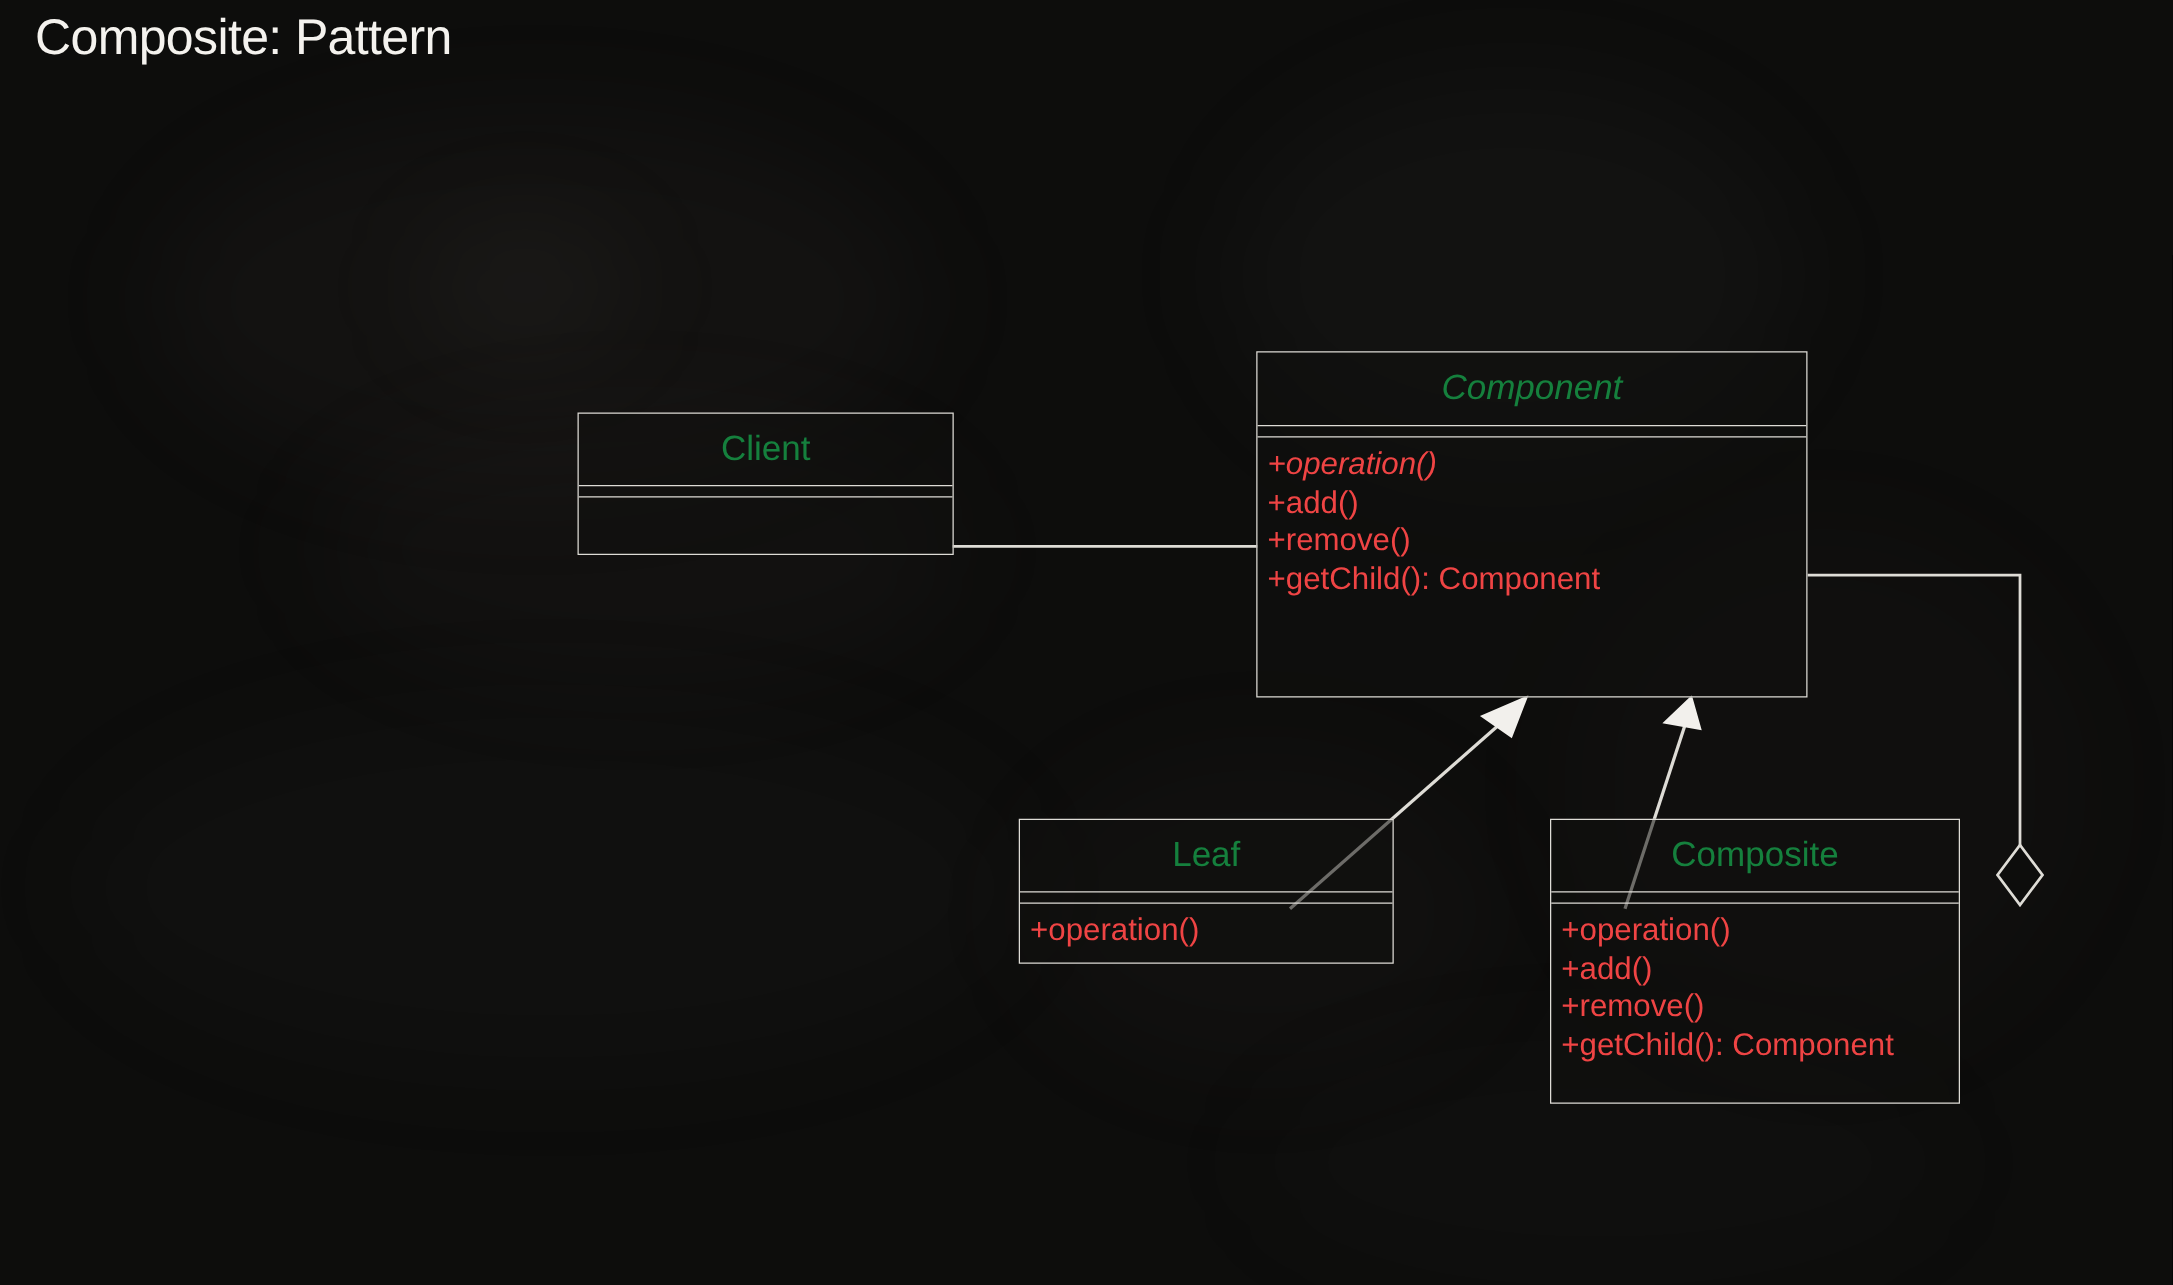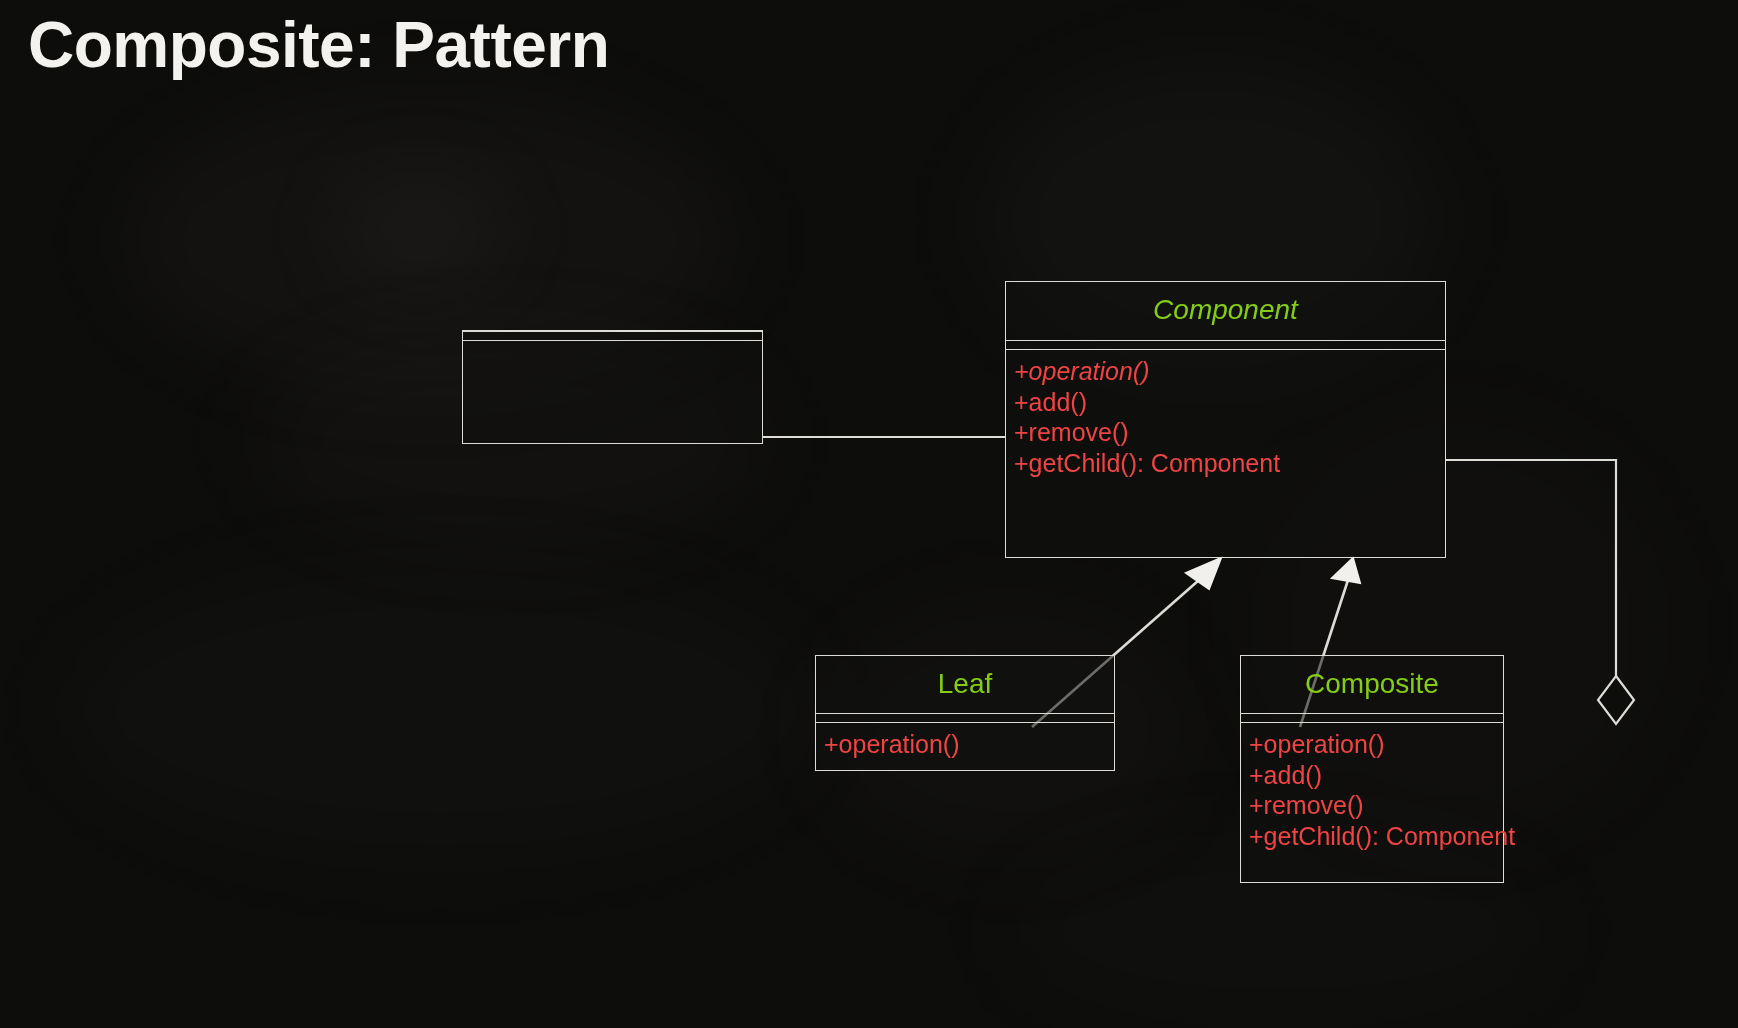--- a/index.html
+++ b/index.html
@@ -28,40 +28,40 @@
   #b4 { left: 980px;  top: 60px;  width: 460px; height: 320px; background: rgba(125,120,108,0.05); }
   #b5 { left: 1250px; top: 420px; width: 420px; height: 420px; background: rgba(100,98,90,0.035); }
   #b6 { left: 820px;  top: 600px; width: 380px; height: 260px; background: rgba(115,112,102,0.04); }
   #b7 { left: 330px;  top: 170px; width: 180px; height: 120px; background: rgba(160,155,140,0.05); }
   #b8 { left: 1000px; top: 830px; width: 560px; height: 200px; background: rgba(95,93,86,0.03); }
 
   #title {
     position: absolute;
     left: 28px;
     top: 8px;
-    font-size: 64px;
-    font-weight: bold;
+    font-size: 40px;
+    font-weight: normal;
     color: #f4f2ee;
     letter-spacing: -0.5px;
     white-space: nowrap;
   }
 
   
   .uml-box {
     position: absolute;
     box-sizing: border-box;
     border: 1.6px solid #dedcd6;
     background: rgba(16,16,15,0.55);
     color: #f2f0ec;
   }
   .uml-title {
     text-align: center;
     font-size: 28px;
     line-height: 1.0;
-    color: #84cc16;
+    color: #15803d;
     white-space: nowrap;
   }
   .uml-title.abstract { font-style: italic; }
   
   .empty-compartment {
     height: 10px;
     border-top: 1.6px solid #dedcd6;
     border-bottom: 1.6px solid #dedcd6;
     box-sizing: border-box;
   }
@@ -109,20 +109,21 @@
     <polygon points="1221,558 1186,573 1209,589" fill="#f2f0ec" stroke="#f2f0ec" stroke-width="2"></polygon>
 
     <line x1="1300" y1="727" x2="1349" y2="577" stroke="#dedcd6" stroke-width="2.6"></line>
     <polygon points="1353,558 1332,578 1360,583" fill="#f2f0ec" stroke="#f2f0ec" stroke-width="2"></polygon>
 
     <polyline points="1446,460 1616,460 1616,679" fill="none" stroke="#dedcd6" stroke-width="2.2"></polyline>
     <polygon points="1616,676 1634,700 1616,724 1598,700" fill="#0d0d0c" stroke="#dedcd6" stroke-width="2.2"></polygon>
   </svg>
 
   <div class="uml-box" id="box-client" style="left:462px; top:330px; width:301px; height:114px;">
+    <div class="uml-title" style="padding:14px 0 15px 0;">Client</div>
     <div class="empty-compartment"></div>
     <div class="uml-members"></div>
   </div>
 
   <div class="uml-box" id="box-component" style="left:1005px; top:281px; width:441px; height:277px;">
     <div class="uml-title abstract" style="padding:14px 0 16px 0;">Component</div>
     <div class="empty-compartment"></div>
     <div class="uml-members">
       <div class="member abstract">+operation()</div>
       <div class="member">+add()</div>
@@ -132,21 +133,21 @@
   </div>
 
   <div class="uml-box" id="box-leaf" style="left:815px; top:655px; width:300px; height:116px;">
     <div class="uml-title" style="padding:14px 0 15px 0;">Leaf</div>
     <div class="empty-compartment"></div>
     <div class="uml-members">
       <div class="member">+operation()</div>
     </div>
   </div>
 
-  <div class="uml-box" id="box-composite" style="left:1240px; top:655px; width:264px; height:228px;">
+  <div class="uml-box" id="box-composite" style="left:1240px; top:655px; width:328px; height:228px;">
     <div class="uml-title" style="padding:14px 0 15px 0;">Composite</div>
     <div class="empty-compartment"></div>
     <div class="uml-members">
       <div class="member">+operation()</div>
       <div class="member">+add()</div>
       <div class="member">+remove()</div>
       <div class="member">+getChild(): Component</div>
     </div>
   </div>
 

